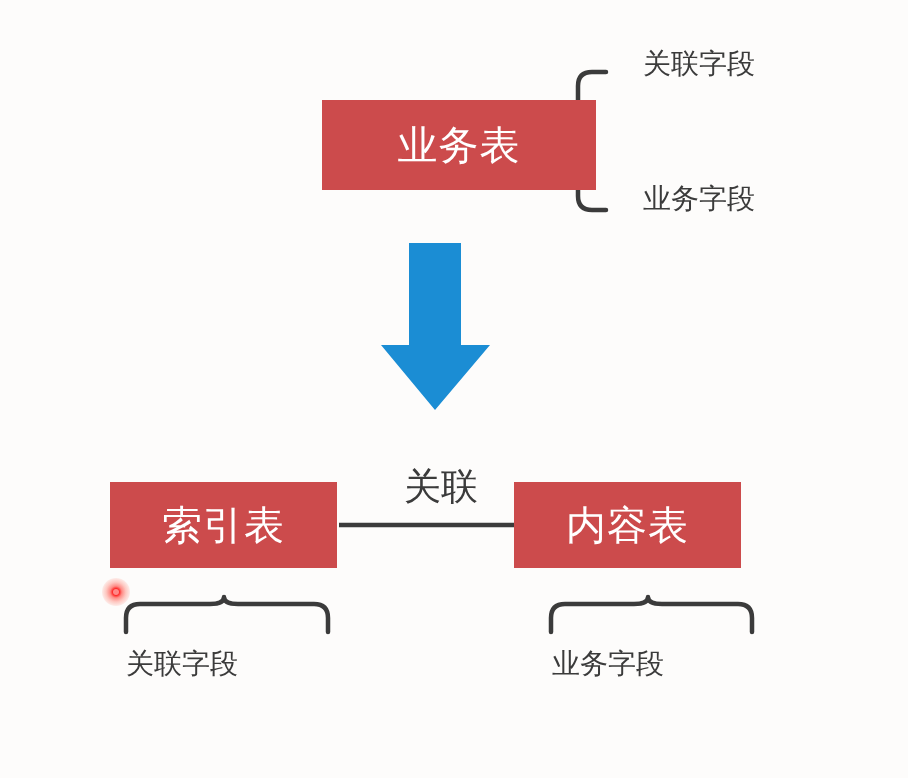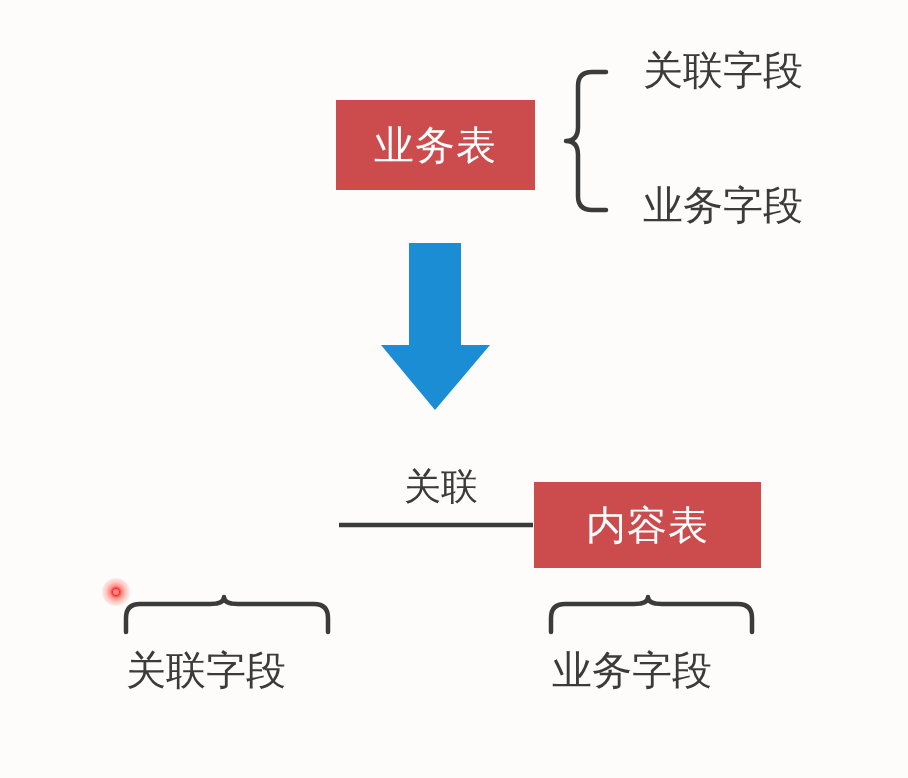--- a/index.html
+++ b/index.html
@@ -25,41 +25,41 @@
     color: #ffffff;
     display: flex;
     align-items: center;
     justify-content: center;
     font-size: 40px;
     letter-spacing: 1px;
     line-height: 1;
     font-family: "DejaVu Sans", "Liberation Sans", sans-serif;
   }
   #box-business {
-    left: 336px;
+    left: 322px;
     top: 100px;
-    width: 199px;
+    width: 274px;
     height: 90px;
   }
   #box-index {
     left: 110px;
     top: 482px;
     width: 227px;
     height: 86px;
   }
   #box-content {
-    left: 534px;
+    left: 514px;
     top: 482px;
     width: 227px;
     height: 86px;
   }
   .label {
     position: absolute;
     color: #3b3b3b;
-    font-size: 40px;
+    font-size: 28px;
     line-height: 1;
     white-space: nowrap;
     font-family: "DejaVu Sans", "Liberation Sans", sans-serif;
   }
   #label-top-assoc {
     left: 643px;
     top: 50px;
   }
   #label-top-business {
     left: 643px;
@@ -150,20 +150,21 @@
              L 634 604
              Q 648 604 648 597
              Q 648 604 662 604
              L 738 604
              Q 752 604 752 618
              L 752 632" fill="none" stroke="#3b3b3b" stroke-width="4.5" stroke-linecap="round" stroke-linejoin="round"></path>
   </svg>
 
   <div class="box" id="box-business">业务表</div>
 
+  <div class="box" id="box-index">索引表</div>
 
   <div class="box" id="box-content">内容表</div>
 
   <div class="label" id="label-top-assoc">关联字段</div>
 
   <div class="label" id="label-top-business">业务字段</div>
 
   <div class="label" id="label-relation">关联</div>
 
   <div class="label" id="label-bottom-assoc">关联字段</div>

